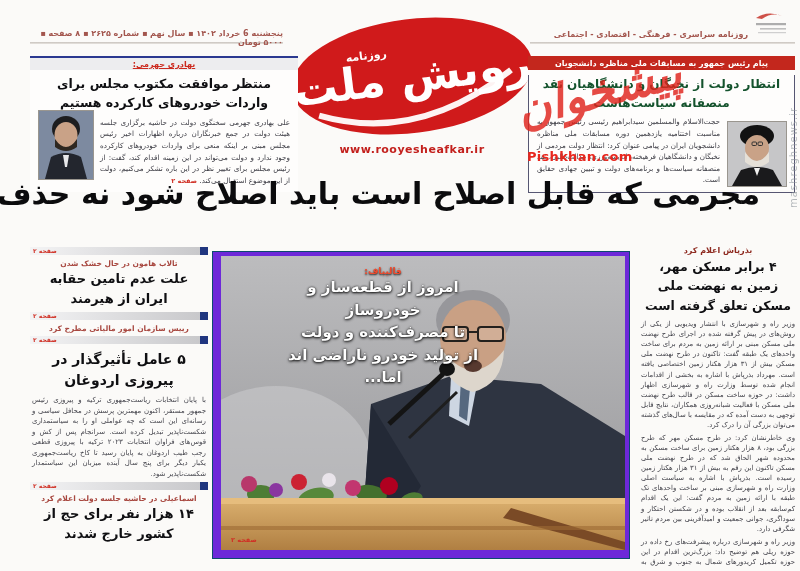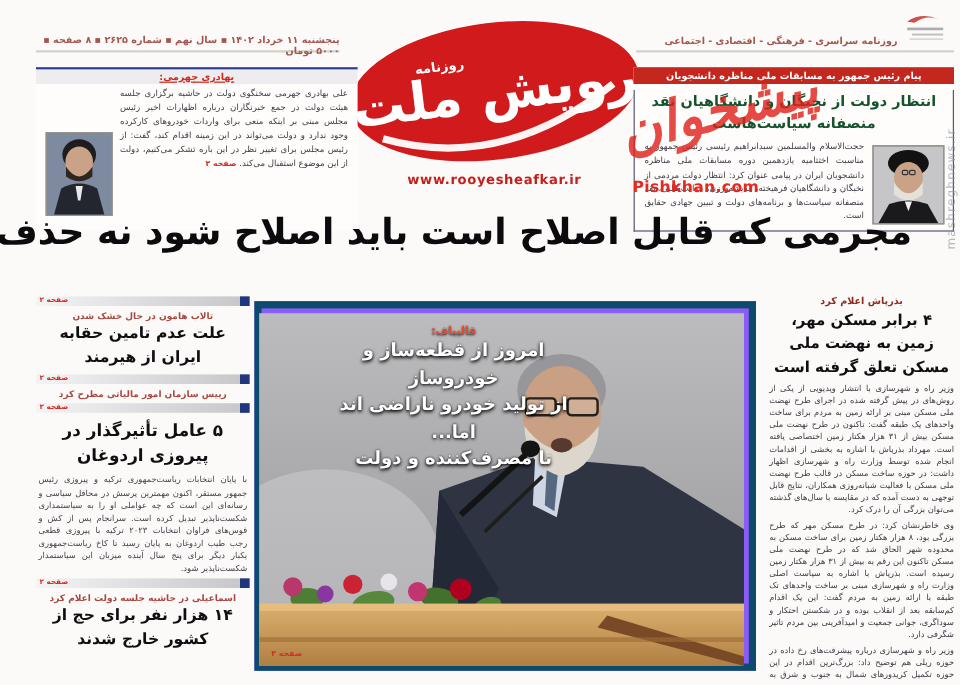--- a/index.html
+++ b/index.html
@@ -28,21 +28,21 @@
   .lead-headline{font-size:30px;font-weight:900;color:#0b0b0d;text-align:center;white-space:nowrap;letter-spacing:-.5px;}
   
   .sep{display:flex;justify-content:space-between;align-items:center;height:8px;background:linear-gradient(to left,#c6c6c9,#f4f4f5);margin:3px 0;}
   .sep-sq{width:8px;height:8px;background:#20367f;}
   .sep-label{font-size:6px;font-weight:bold;color:#d03025;padding:0 3px;line-height:8px;}
   .kicker-sm{font-size:7.5px;font-weight:bold;color:#a84840;text-align:center;margin:4px 0 1px;}
   .h-col{font-size:13px;line-height:1.5;margin:1px 2px 4px;}
   .h-erdogan{font-size:14px;margin:5px 2px 4px;text-align:center;}
   .body-col{font-size:7px;line-height:1.5;color:#44444c;text-align:justify;margin:0 2px 3px;}
   
-  .photo-frame{width:418px;height:308px;border:6px solid #0c4a6e;background:#8b5cf6;padding:4px;box-sizing:border-box;}
+  .photo-frame{width:418px;height:308px;border:1px solid #0c4a6e;background:#6d28d9;padding:4px;box-sizing:border-box;}
   .photo-inner{position:relative;width:404px;height:294px;overflow:hidden;background:#a8a8ab;}
   .photo-caption{position:absolute;left:52px;top:10px;width:220px;text-align:center;z-index:5;}
   .cap-kicker{font-size:9px;font-weight:bold;color:#ef4a2d;text-shadow:0 1px 2px rgba(0,0,0,.9);}
   .cap-line{font-size:15px;font-weight:800;color:#fff;line-height:1.5;text-shadow:0 1px 3px rgba(0,0,0,.95),0 0 2px rgba(0,0,0,.8);}
   .photo-pref{position:absolute;left:10px;bottom:6px;z-index:6;}
   
   .right-col{overflow:hidden;}
   .kicker-r{font-size:8px;font-weight:bold;color:#8e2a20;text-align:center;margin:2px 0 2px;}
   .h-right{font-size:12.5px;line-height:1.55;margin:0 2px 4px;}
   .body-r{font-size:6.9px;line-height:1.46;color:#3e3e46;text-align:justify;margin:0 1px 3px;}
@@ -52,21 +52,21 @@
   .wm-vert{writing-mode:vertical-rl;transform:rotate(180deg);font-size:10px;color:#8f969c;opacity:.65;direction:ltr;z-index:30;pointer-events:none;letter-spacing:1px;}
 </style>
 </head>
 <body>
 
 <div class="canvas">
 
   <div class="abs rule" style="left:30px;top:42px;width:253px;"></div>
   <div class="abs rule" style="left:530px;top:42px;width:265px;"></div>
 
-  <div class="abs date-line" style="left:30px;top:29px;width:253px;">پنجشنبه ۱۱ خرداد ۱۴۰۲ ▪ سال نهم ▪ شماره ۲۶۲۵ ▪ ۸ صفحه ▪ ۵۰۰۰ تومان</div>
+  <div class="abs date-line" style="left:30px;top:29px;width:253px;">پنجشنبه 6 خرداد ۱۴۰۲ ▪ سال نهم ▪ شماره ۲۶۲۵ ▪ ۸ صفحه ▪ ۵۰۰۰ تومان</div>
 
   <div class="abs cat-line" style="left:530px;top:30px;width:218px;">روزنامه سراسری - فرهنگی - اقتصادی - اجتماعی</div>
 
   <div class="abs" style="right:6px;top:8px;width:46px;height:32px;">
     <svg width="46" height="32" viewBox="0 0 46 32">
       <path d="M8 10 Q 20 2 34 8 Q 24 4 14 11 Z" fill="#c3271d" opacity=".8"></path>
       <rect x="8" y="15" width="30" height="2.2" fill="#9a9a9a" opacity=".8"></rect>
       <rect x="12" y="20" width="26" height="1.6" fill="#b0b0b0" opacity=".8"></rect>
       <rect x="10" y="24" width="28" height="1.2" fill="#c4c4c4" opacity=".8"></rect>
     </svg>
@@ -80,20 +80,21 @@
         <path d="M30 92 Q 125 132 226 70" stroke="#ffffff" stroke-width="6" fill="none" opacity=".95"></path>
         <text x="84" y="42" font-size="11" font-weight="bold" fill="#ffffff" text-anchor="middle">روزنامه</text>
         <text x="127" y="80" font-size="44" font-weight="bold" fill="#ffffff" text-anchor="middle">رویش ملت</text>
       </g>
     </svg>
   </div>
   <div class="abs site-link" style="left:285px;top:143px;width:254px;">www.rooyesheafkar.ir</div>
 
   <div class="abs box box-tl" style="left:30px;top:56px;width:268px;height:134px;">
     <div class="kbar-tl">بهادری جهرمی:</div>
+    <div class="h-black h-tl">منتظر موافقت مکتوب مجلس برای واردات خودروهای کارکرده هستیم</div>
     <div class="abs portrait" style="left:8px;top:52px;width:54px;height:68px;">
       <svg width="54" height="68" viewBox="0 0 54 68">
         <rect width="54" height="68" fill="#7d8aa0"></rect>
         <ellipse cx="27" cy="18" rx="14" ry="13" fill="#1d1d1f"></ellipse>
         <ellipse cx="27" cy="24" rx="11.5" ry="13" fill="#c9a287"></ellipse>
         <path d="M16 28 Q 27 44 38 28 L 38 36 Q 27 44 16 36 Z" fill="#2e2720"></path>
         <path d="M6 68 L 12 46 Q 27 38 42 46 L 48 68 Z" fill="#23262e"></path>
         <path d="M24 44 L 30 44 L 28 56 L 26 56 Z" fill="#e8e8ea"></path>
       </svg>
     </div>
@@ -213,22 +214,22 @@
         </g>
 
         <rect x="0" y="246" width="404" height="48" fill="url(#wood)"></rect>
         <rect x="0" y="242" width="404" height="6" fill="#e6bd7d"></rect>
         <polygon points="290,252 404,286 404,294 282,262" fill="#7a4a26"></polygon>
         <rect x="0" y="270" width="404" height="4" fill="#9c6a33" opacity=".6"></rect>
       </svg>
       <div class="photo-caption">
         <div class="cap-kicker">قالیباف:</div>
         <div class="cap-line">امروز از قطعه‌ساز و خودروساز</div>
+        <div class="cap-line">تا مصرف‌کننده و دولت</div>
         <div class="cap-line">از تولید خودرو ناراضی اند اما...</div>
-        <div class="cap-line">تا مصرف‌کننده و دولت</div>
       </div>
       <div class="photo-pref pref">صفحه ۲</div>
     </div>
   </div>
 
   <div class="abs right-col" style="left:640px;top:244px;width:156px;height:324px;">
     <div class="kicker-r">بذرپاش اعلام کرد</div>
     <div class="h-black h-right">۴ برابر مسکن مهر، زمین به نهضت ملی مسکن تعلق گرفته است</div>
     <div class="body-r">وزیر راه و شهرسازی با انتشار ویدیویی از یکی از روش‌های در پیش گرفته شده در اجرای طرح نهضت ملی مسکن مبنی بر ارائه زمین به مردم برای ساخت واحدهای یک طبقه گفت: تاکنون در طرح نهضت ملی مسکن بیش از ۳۱ هزار هکتار زمین اختصاصی یافته است. مهرداد بذرپاش با اشاره به بخشی از اقدامات انجام شده توسط وزارت راه و شهرسازی اظهار داشت: در حوزه ساخت مسکن در قالب طرح نهضت ملی مسکن با فعالیت شبانه‌روزی همکاران، نتایج قابل توجهی به دست آمده که در مقایسه با سال‌های گذشته می‌توان بزرگی آن را درک کرد.</div>
     <div class="body-r">وی خاطرنشان کرد: در طرح مسکن مهر که طرح بزرگی بود، ۸ هزار هکتار زمین برای ساخت مسکن به محدوده شهر الحاق شد که در طرح نهضت ملی مسکن تاکنون این رقم به بیش از ۳۱ هزار هکتار زمین رسیده است. بذرپاش با اشاره به سیاست اصلی وزارت راه و شهرسازی مبنی بر ساخت واحدهای تک طبقه با ارائه زمین به مردم گفت: این یک اقدام کم‌سابقه بعد از انقلاب بوده و در شکستن احتکار و سوداگری، جوانی جمعیت و امیدآفرینی بین مردم تاثیر شگرفی دارد.</div>

